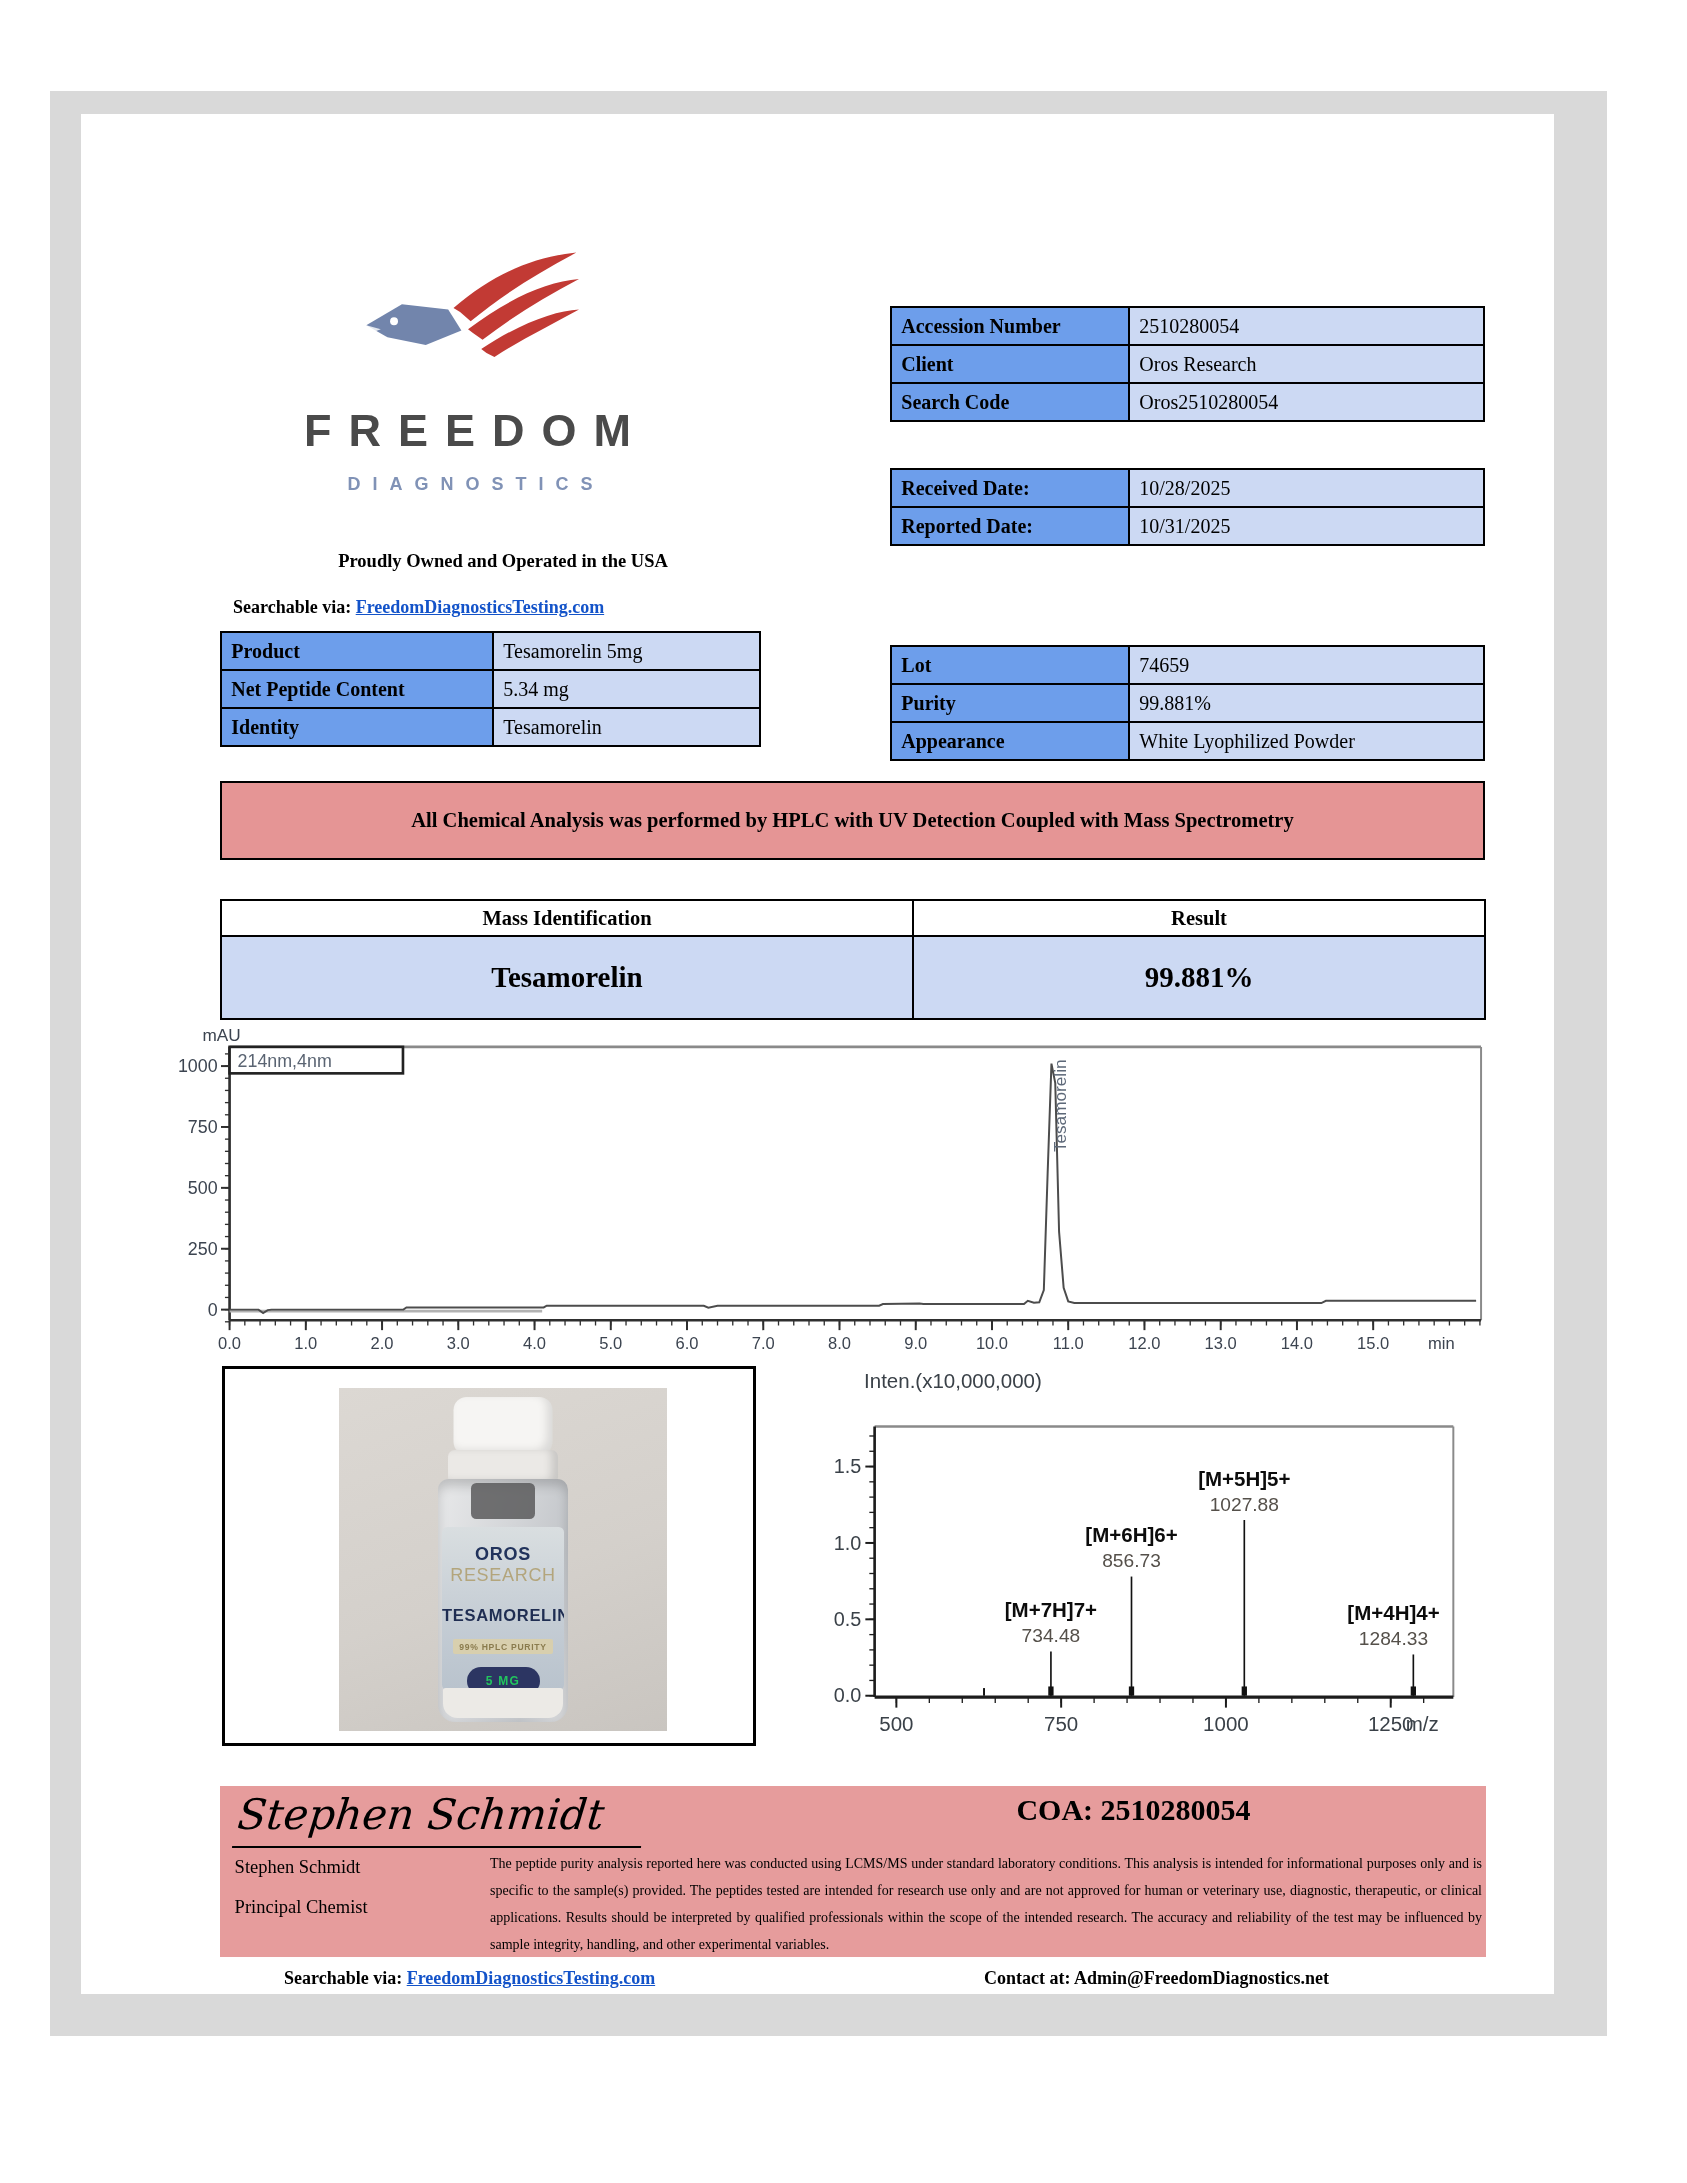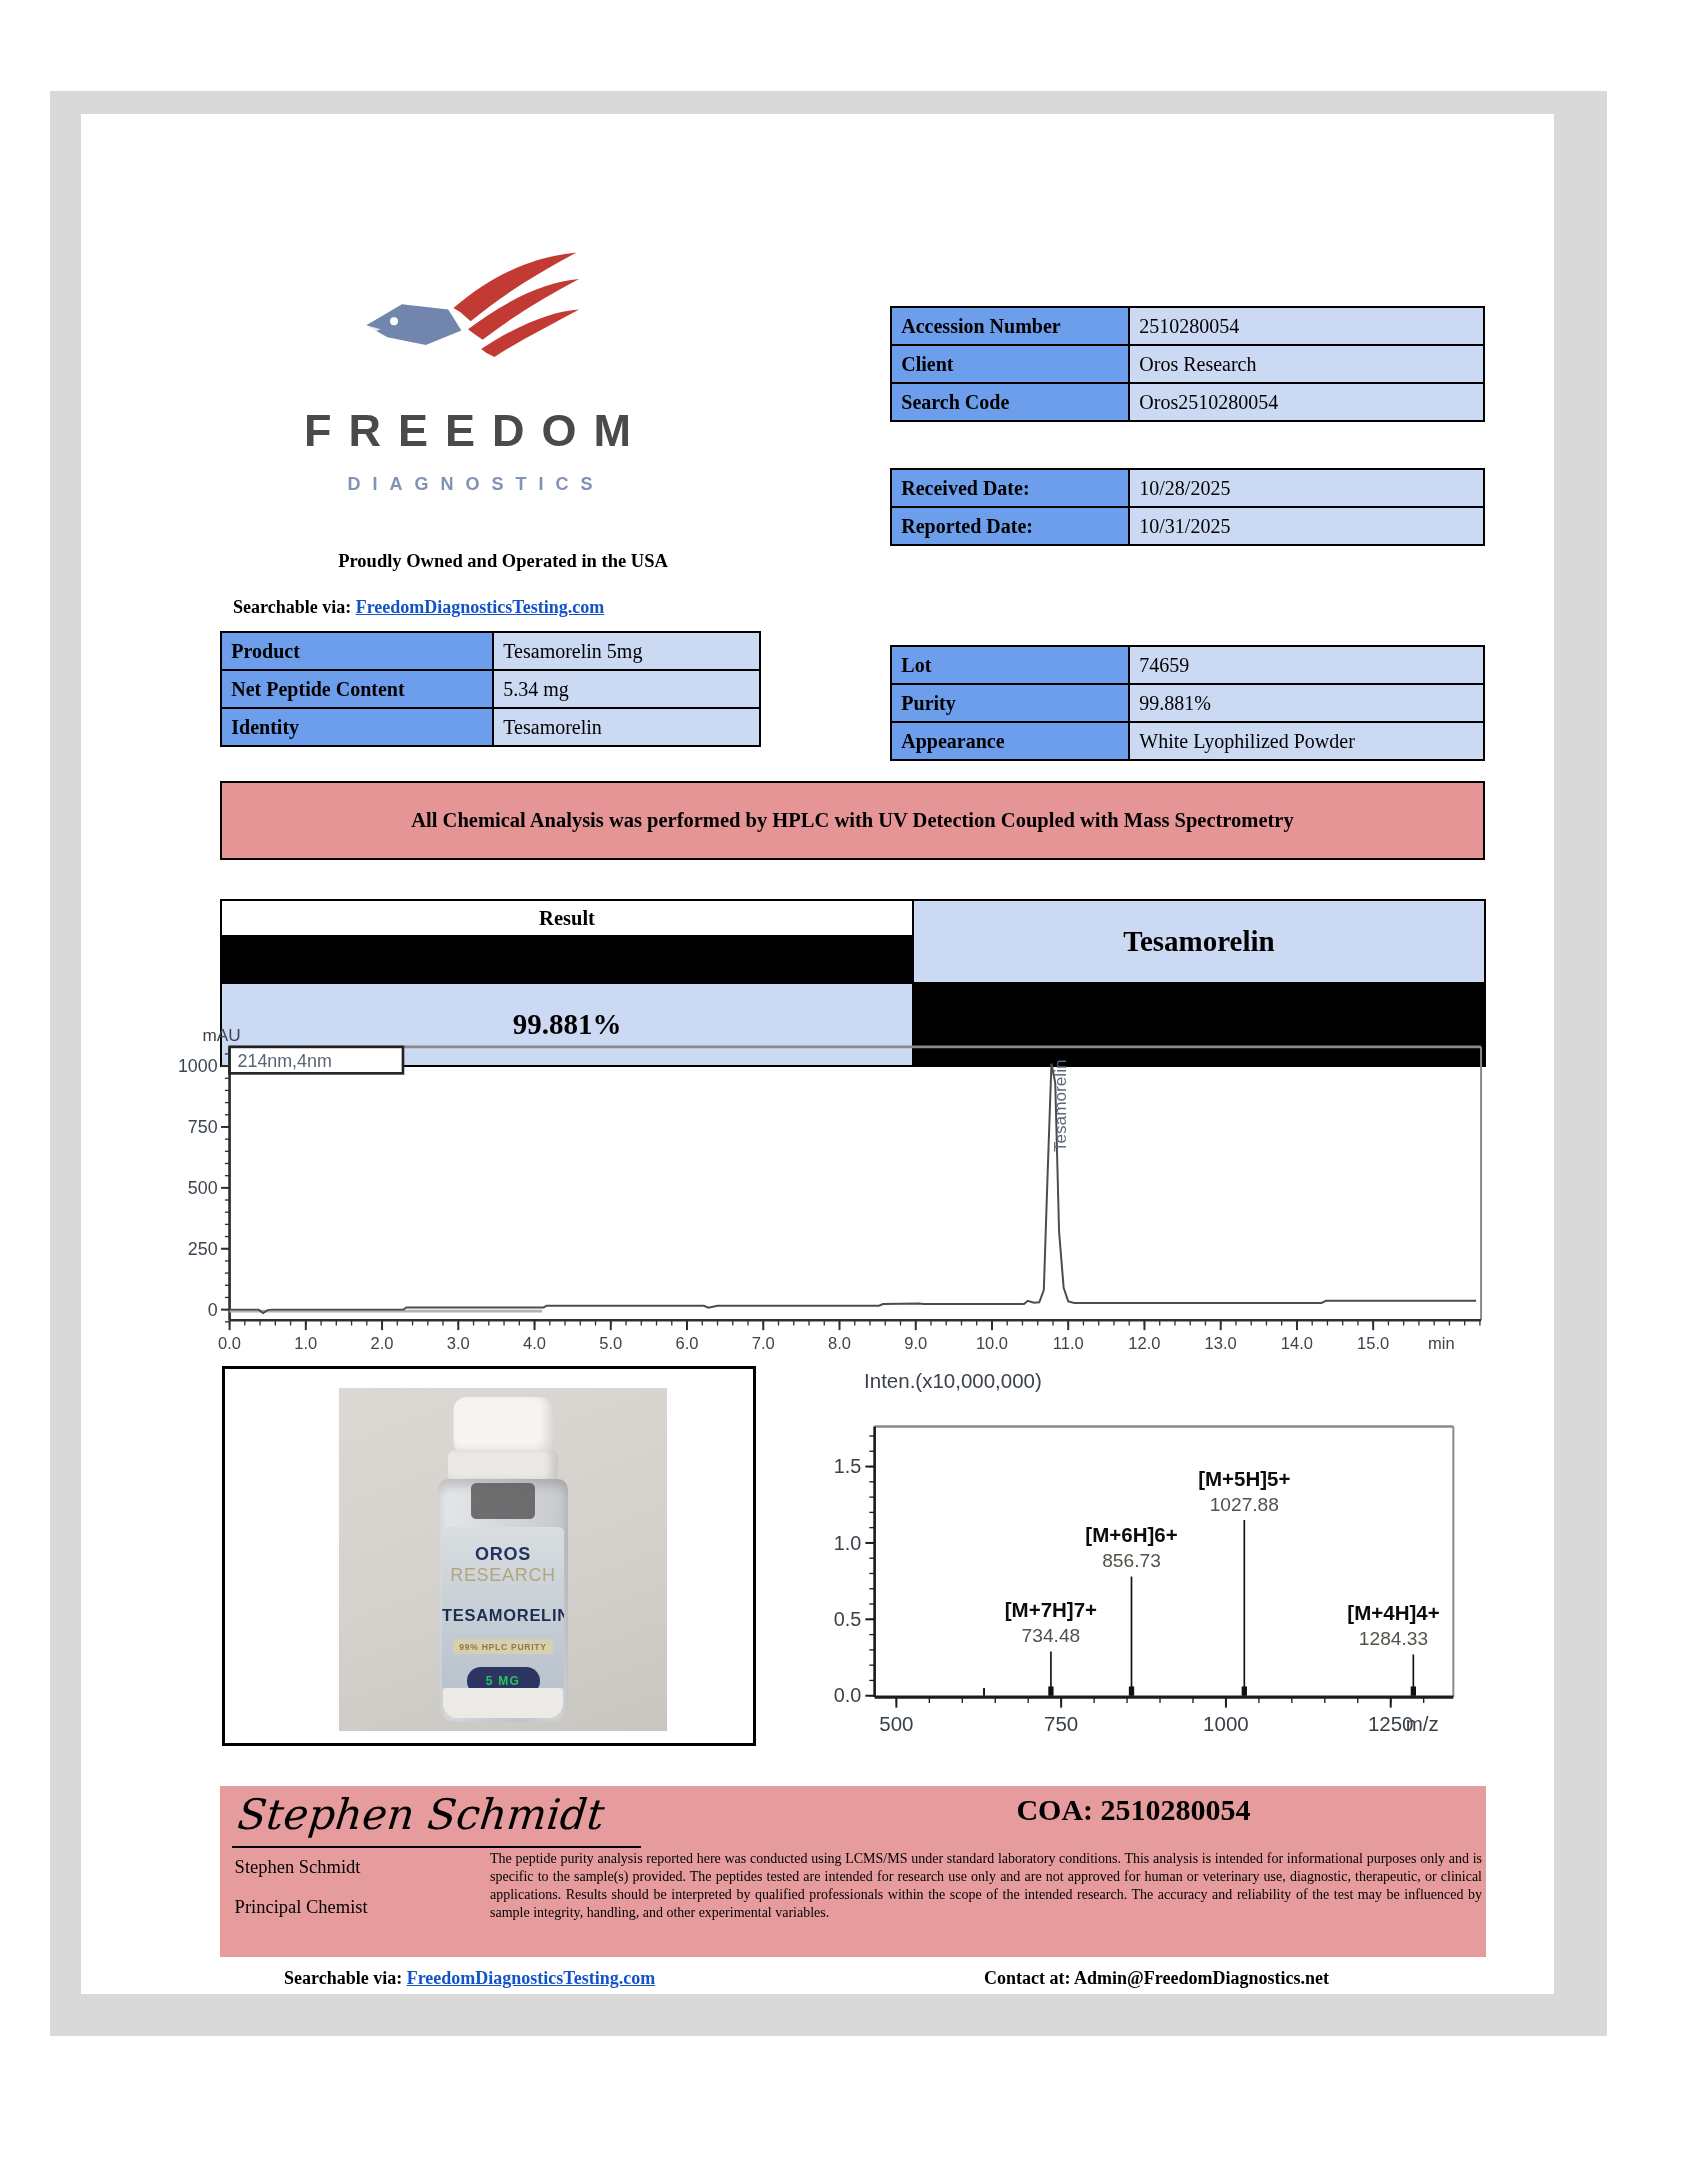--- a/index.html
+++ b/index.html
@@ -85,21 +85,21 @@
   
   #sig-box{left:220px;top:1786px;width:1266px;height:171px;background:#e69c9c;}
   #sig-script{position:absolute;left:14.6px;top:4px;font-style:italic;font-size:42px;
               font-family:"DejaVu Serif","Liberation Serif",serif;transform:skewX(-6deg);
               border-bottom:2.6px solid #000;padding:0 40px 6.6px 2.6px;}
   #sig-name{position:absolute;left:14.6px;top:71px;font-size:18.5px;}
   #sig-role{position:absolute;left:14.6px;top:111px;font-size:18.5px;}
   #sig-coa{position:absolute;left:662px;top:6.6px;width:503px;text-align:center;
            font-weight:bold;font-size:30px;}
   #sig-disclaimer{position:absolute;left:270px;top:64px;width:992px;font-size:14px;
-                  line-height:18px;text-align:justify;}
+                  line-height:27px;text-align:justify;}
 
   
   #footer-left{left:284px;top:1968px;}
   #footer-right{left:984px;top:1968px;}
 </style>
 </head>
 <body>
 
 <div id="canvas">
   <div class="abs" id="shadow-frame"></div>
@@ -150,20 +150,21 @@
       <div class="kv-cell kv-value">74659</div>
       <div class="kv-cell kv-label">Purity</div>
       <div class="kv-cell kv-value">99.881%</div>
       <div class="kv-cell kv-label">Appearance</div>
       <div class="kv-cell kv-value">White Lyophilized Powder</div>
     </div>
 
   <div class="abs" id="banner">All Chemical Analysis was performed by HPLC with UV Detection Coupled with Mass Spectrometry</div>
 
   <div class="abs" id="mass-table">
+    <div class="mass-head">Mass Identification</div>
     <div class="mass-head">Result</div>
     <div class="mass-cell">Tesamorelin</div>
     <div class="mass-cell">99.881%</div>
   </div>
 
   <svg class="abs" id="chroma-wrap" viewBox="0 0 1990 500">
       <line x1="87" y1="33" x2="1978" y2="33" stroke="#8a8a8a" stroke-width="4"></line>
       <line x1="1978" y1="33" x2="1978" y2="446" stroke="#8a8a8a" stroke-width="3"></line>
       <line x1="87" y1="33" x2="87" y2="446" stroke="#2f2f2f" stroke-width="4"></line>
       <line x1="87" y1="446" x2="1978" y2="446" stroke="#2f2f2f" stroke-width="4"></line>

